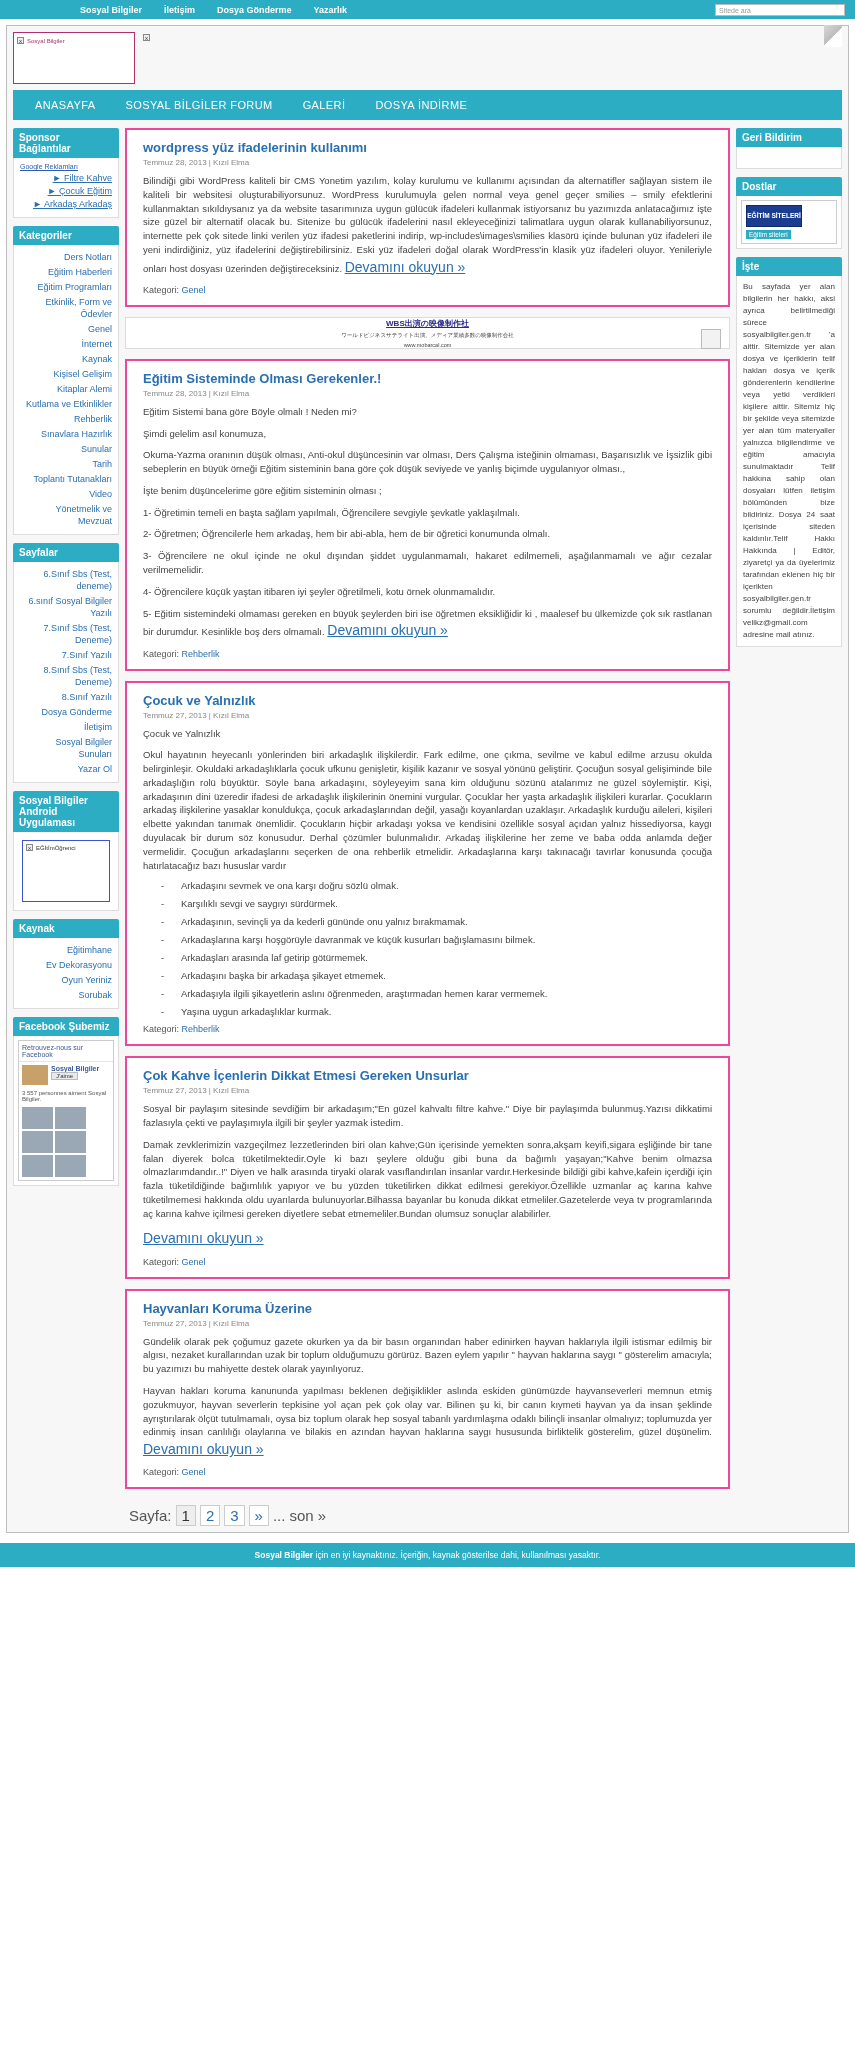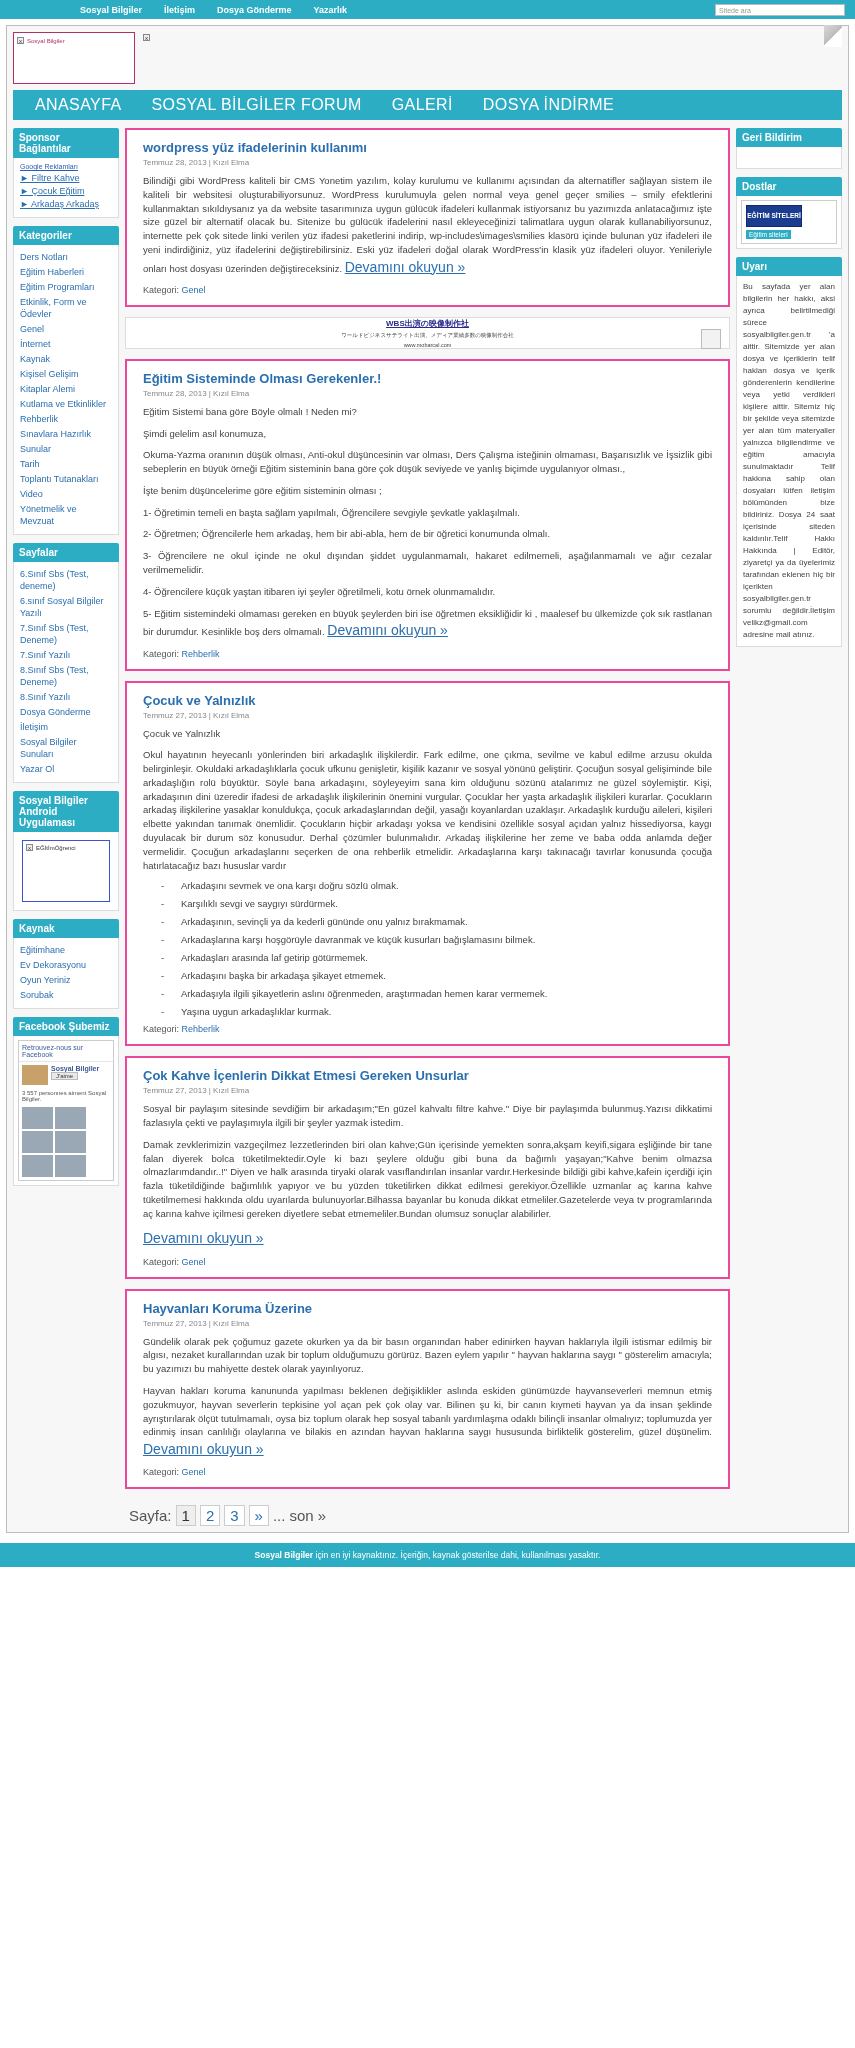--- a/index.html
+++ b/index.html
@@ -70,21 +70,21 @@
   .nav {
     margin-top:6px;
     height:30px;
     background:#2dadc4;
     display:flex;
     align-items:center;
     padding-left:22px;
     gap:30px;
   }
   .nav a {
-    color:#fff; text-decoration:none; font-size:16px; letter-spacing:.4px;
+    color:#fff; text-decoration:none; font-size:11px; letter-spacing:.4px;
   }
 
   
   .cols { display:flex; gap:6px; margin-top:8px; align-items:flex-start; }
   .colleft { width:106px; flex:0 0 106px; }
   .colmid { flex:1; }
   .colright { width:106px; flex:0 0 106px; }
 
   
   .wtitle {
@@ -97,21 +97,21 @@
   }
   .wbody {
     background:#fff;
     border:1px solid #dcdcdc;
     border-top:none;
     padding:5px 6px;
     margin-bottom:8px;
   }
   .wbody.plain { padding:4px; }
   .adsense-label { font-size:7px; color:#2a5db0; text-decoration:underline; display:block; margin-bottom:3px;}
-  .linklist { list-style:none; margin:0; padding:0; }
+  .linklist { list-style:none; margin:0; padding:0;text-align:right; }
   .linklist li { margin:0 0 3px 0; }
   .linklist a { color:#2a6fb0; text-decoration:none; font-size:9px; }
   .arrowlist li a { color:#2a6fb0; text-decoration:underline; }
   .arrowlist li { font-size:9px; color:#2a6fb0; }
 
   
   .fbbox { border:1px solid #ccc; background:#fff; font-size:7px; }
   .fbhead { padding:3px; color:#3b5998; font-size:7px; border-bottom:1px solid #e5e5e5;}
   .fbrow { display:flex; gap:3px; padding:3px; align-items:flex-start;}
   .fbthumb { width:26px;height:20px;background:#c8a06a; }
@@ -459,21 +459,21 @@
         <div class="wbody" style="height:22px;"></div>
 
         <div class="wtitle">Dostlar</div>
         <div class="wbody plain">
           <div class="dostbox">
             <div class="egitim">EĞİTİM SİTELERİ</div>
             <span class="egitimcap">Eğitim siteleri</span>
           </div>
         </div>
 
-        <div class="wtitle">Uyarı</div>
+        <div class="wtitle">İşte</div>
         <div class="wbody">
           <div class="warn">Bu sayfada yer alan bilgilerin her hakkı, aksi ayrıca belirtilmediği sürece sosyalbilgiler.gen.tr 'a aittir. Sitemizde yer alan dosya ve içeriklerin telif hakları dosya ve içerik gönderenlerin kendilerine veya yetki verdikleri kişilere aittir. Sitemiz hiç bir şekilde veya sitemizde yer alan tüm materyaller yalnızca bilgilendirme ve eğitim amacıyla sunulmaktadır Telif hakkına sahip olan dosyaları lütfen iletişim bölümünden bize bildiriniz. Dosya 24 saat içerisinde siteden kaldırılır.Telif Hakkı Hakkında | Editör, ziyaretçi ya da üyelerimiz tarafından eklenen hiç bir içerikten sosyalbilgiler.gen.tr sorumlu değildir.İletişim velikz@gmail.com adresine mail atınız.</div>
         </div>
       </div>
 
     </div>
   </div>
 
   <div class="footer">
     <b>Sosyal Bilgiler</b><span> için en iyi kaynaktınız. İçeriğin, kaynak gösterilse dahi, kullanılması yasaktır.</span>

